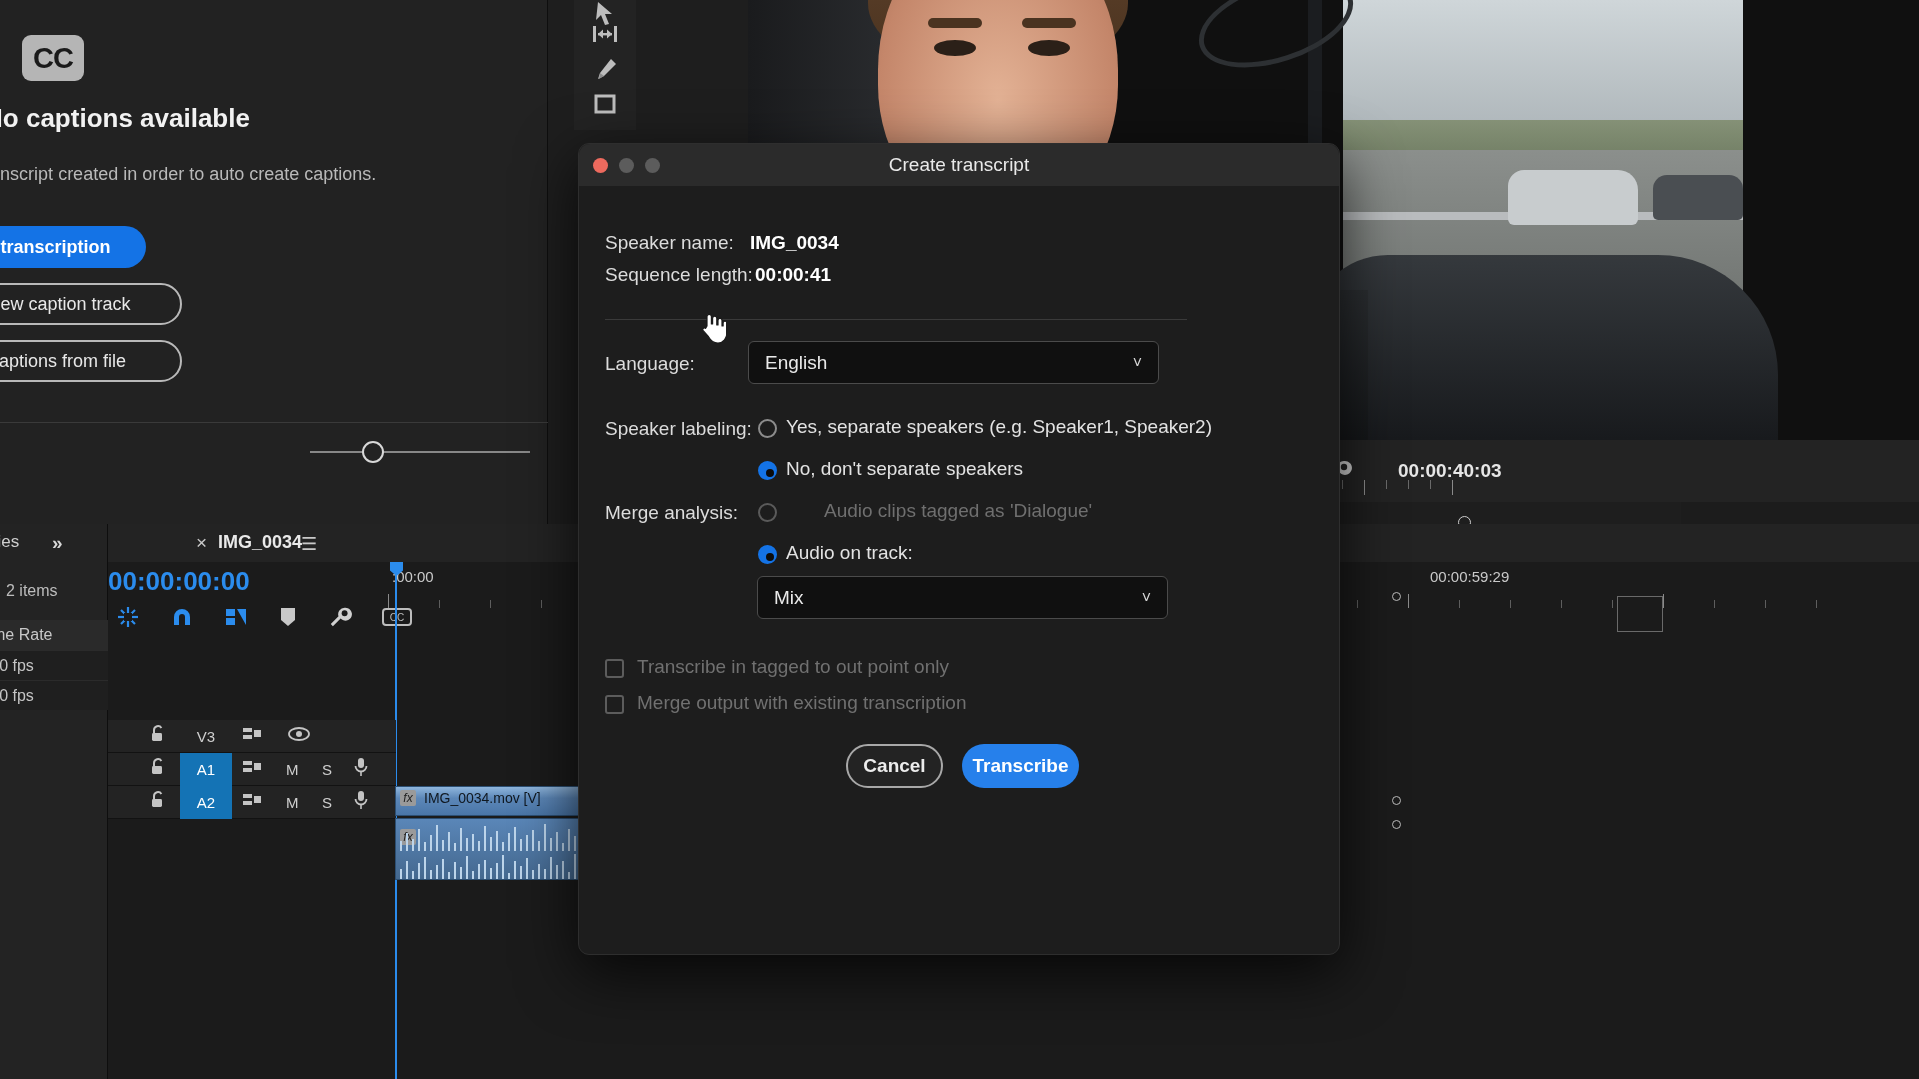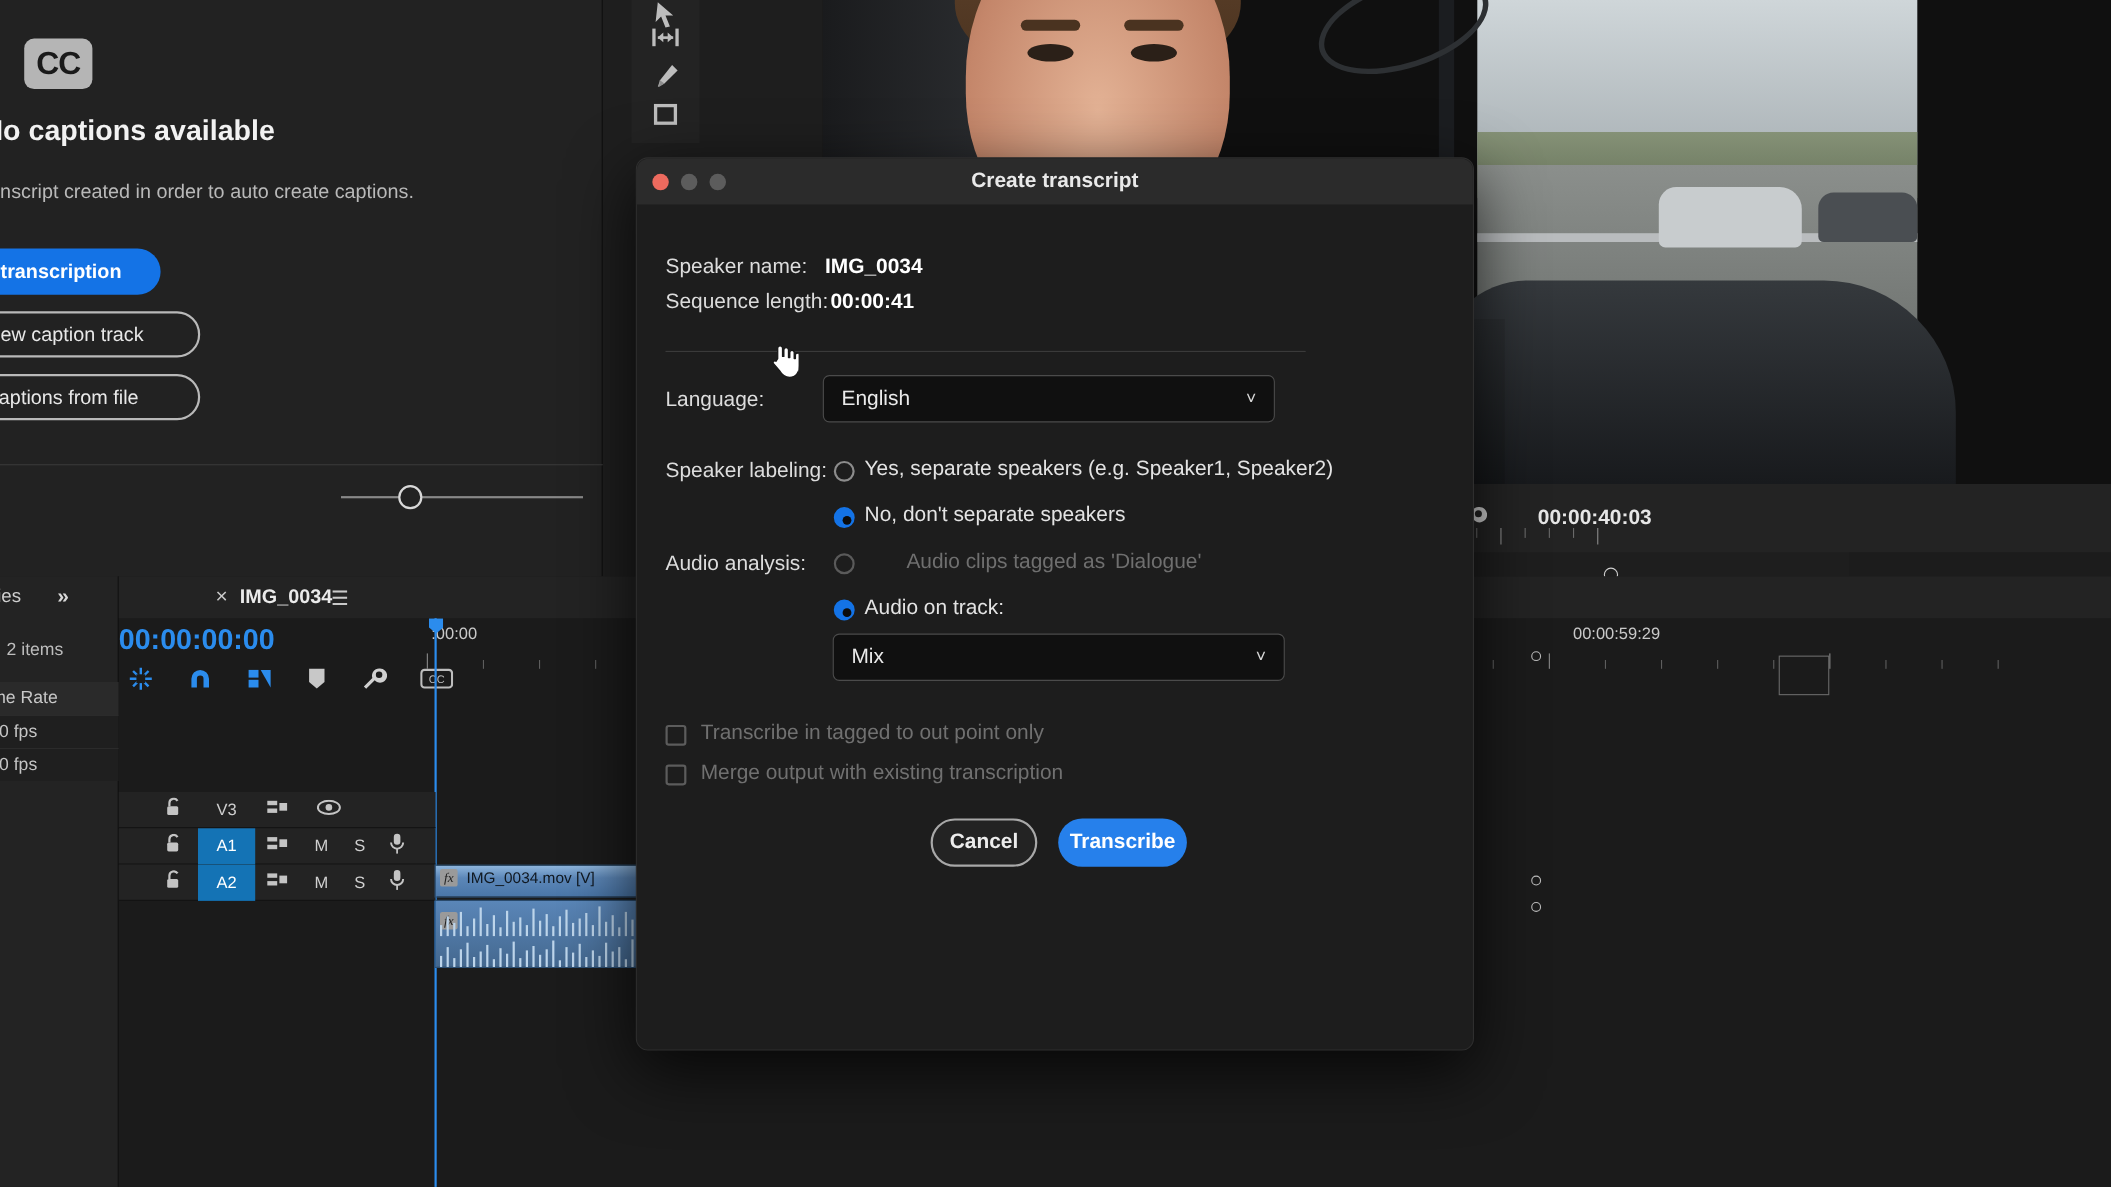--- a/index.html
+++ b/index.html
@@ -192,41 +192,41 @@
   .thead .mm   { position: absolute; left: 178px; color: #cfcfcf; font-size: 15px; }
   .thead .ss   { position: absolute; left: 214px; color: #cfcfcf; font-size: 15px; }
   .thead .mic  { position: absolute; left: 246px; }
   .clip-v {
     position: absolute; background: linear-gradient(180deg,#8fb6dd 0%, #5c87b8 40%, #4a76a8 100%);
     border: 1px solid #2c4f73; overflow: hidden;
   }
   .clip-v .label { position: absolute; left: 28px; top: 3px; color: #101820; font-size: 14px; white-space: nowrap; }
   .clip-fx { position: absolute; left: 4px; top: 3px; width: 16px; height: 16px;
     background: #9a9a9a; color: #222; font-size: 12px; font-style: italic;
-    display:flex; align-items:center; justify-content:center; border-radius:2px;font-family:Liberation Serif, serif;}
+    display:flex; align-items:center; justify-content:center; border-radius:2px;}
   .clip-a {
     position: absolute; background: linear-gradient(180deg,#5a86b8 0%, #44688f 100%);
     border: 1px solid #2c4f73; overflow: hidden;
   }
   .wave { position: absolute; left: 0; width: 100%; height: 50%; }
   .wave i { position: absolute; bottom: 0; width: 2px; background: #bcd4ea; display: block; }
   .minimap { position: absolute; right: 18px; top: 596px; width: 46px; height: 36px;
     border: 1px solid #6a6a6a; }
   .dotc { position: absolute; width: 9px; height: 9px; border-radius: 50%; border: 1.5px solid #bdbdbd; }
   .dialog {
     position: absolute; left: 578px; top: 143px; width: 762px; height: 812px;
     background: #1d1d1d; border-radius: 11px;
     box-shadow: 0 18px 60px rgba(0,0,0,.75);
     border: 1px solid #2e2e2e;
   }
   .dlg-titlebar {
     position: relative; height: 42px; border-radius: 11px 11px 0 0;
     background: #2b2b2b; display: flex; align-items: center; justify-content: center;
   }
-  .dlg-title { color: #e9e9e9; font-size: 19px; font-weight: bold; }
+  .dlg-title { color: #e9e9e9; font-size: 19px; font-weight: normal; }
   .traffic { position: absolute; top: 14px; width: 15px; height: 15px; border-radius: 50%; }
   .t-red { left: 14px; background: #ed6a5e; }
   .t-yellow { left: 40px; background: #5c5c5c; }
   .t-green { left: 66px; background: #5c5c5c; }
 
   .dlg-body { position: relative; padding: 0; }
   .row-label { position: absolute; color: #dcdcdc; font-size: 19px; }
   .row-value { color: #ffffff; font-size: 19px; font-weight: bold; }
   .hr { position: absolute; left: 26px; top: 133px; width: 582px; height: 1px; background: #3a3a3a; }
 
@@ -824,21 +824,21 @@
         <span class="chev">˅</span>
       </div>
 
       <span class="row-label" style="left:26px; top:232px;">Speaker labeling:</span>
       <span class="radio" style="left:179px; top:233px;"></span>
       <span class="radio-lbl" style="left:207px; top:230px;">Yes, separate speakers (e.g. Speaker1, Speaker2)</span>
 
       <span class="radio sel" style="left:179px; top:275px;"></span>
       <span class="radio-lbl" style="left:207px; top:272px;">No, don't separate speakers</span>
 
-      <span class="row-label" style="left:26px; top:316px;">Audio analysis:</span>
+      <span class="row-label" style="left:26px; top:316px;">Merge analysis:</span>
       <span class="radio dis" style="left:179px; top:317px;"></span>
       <span class="radio-lbl dis" style="left:207px; top:314px;">Audio clips tagged as 'Dialogue'</span>
 
       <span class="radio sel" style="left:179px; top:359px;"></span>
       <span class="radio-lbl" style="left:207px; top:356px;">Audio on track:</span>
 
       <div class="dropdown" style="left:178px; top:390px; width:411px; height:43px;">
         <span>Mix</span>
         <span class="chev">˅</span>
       </div>

